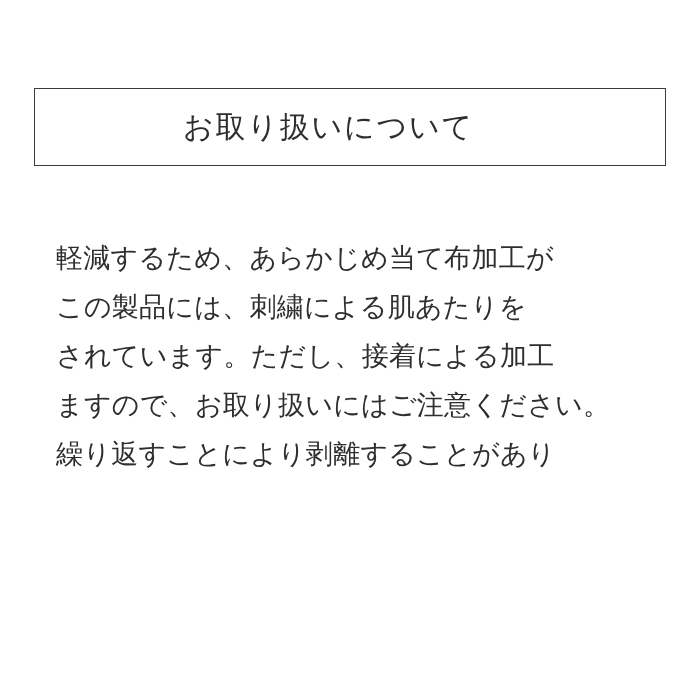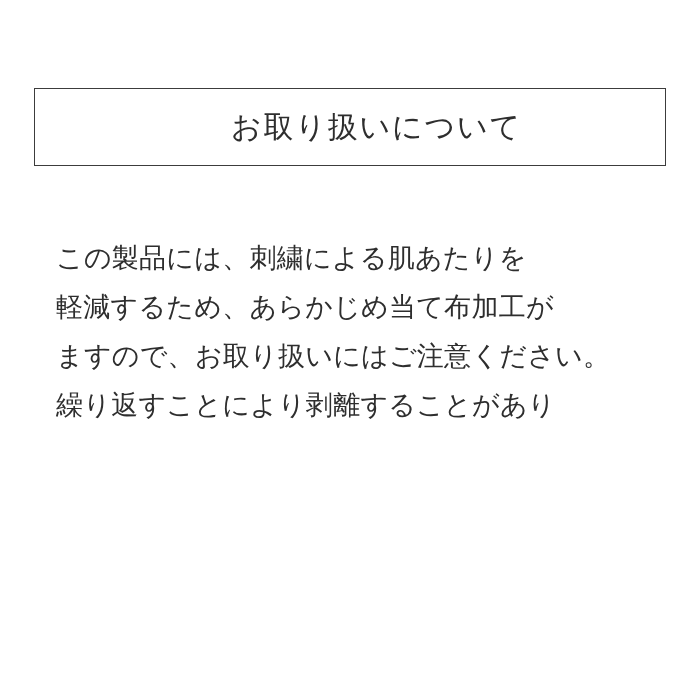--- a/index.html
+++ b/index.html
@@ -23,21 +23,20 @@
   .title-box {
     position: absolute;
     left: 34px;
     top: 88px;
     width: 632px;
     height: 78px;
     box-sizing: border-box;
     border: 1px solid #3c3c3c;
     display: flex;
     align-items: center;
-    padding-left: 48px;
   }
   .title-text {
     padding-left: 148px;
     font-size: 30px;
     line-height: 1.2;
     letter-spacing: 0.06em;
     color: #2e2e2e;
     font-weight: 400;
     white-space: nowrap;
   }
@@ -58,19 +57,20 @@
 </head>
 <body>
 
 <div class="page">
 
   <div class="title-box">
     <div class="title-text">お取り扱いについて</div>
   </div>
 
   <div class="body-block">
+    <div class="body-line">軽減するため、あらかじめ当て布加工が</div>
     <div class="body-line">この製品には、刺繍による肌あたりを</div>
-    <div class="body-line">軽減するため、あらかじめ当て布加工が</div>
+    <div class="body-line">されています。ただし、接着による加工</div>
     <div class="body-line">ますので、お取り扱いにはご注意ください。</div>
     <div class="body-line">繰り返すことにより剥離することがあり</div>
   </div>
 
 </div>
 
 </body></html>

